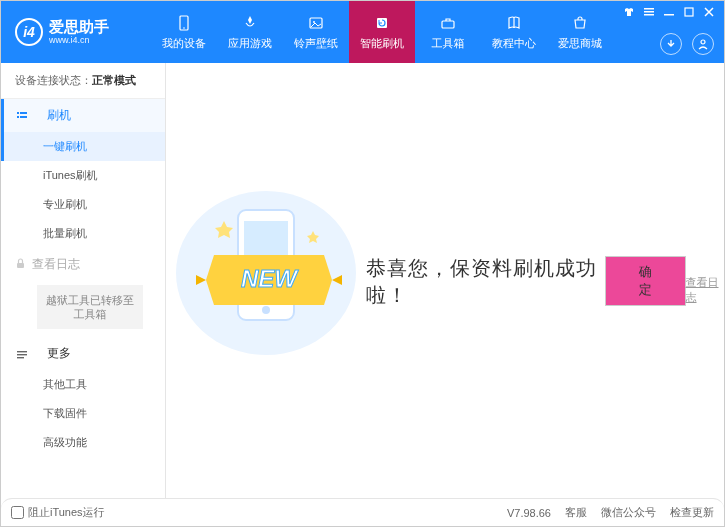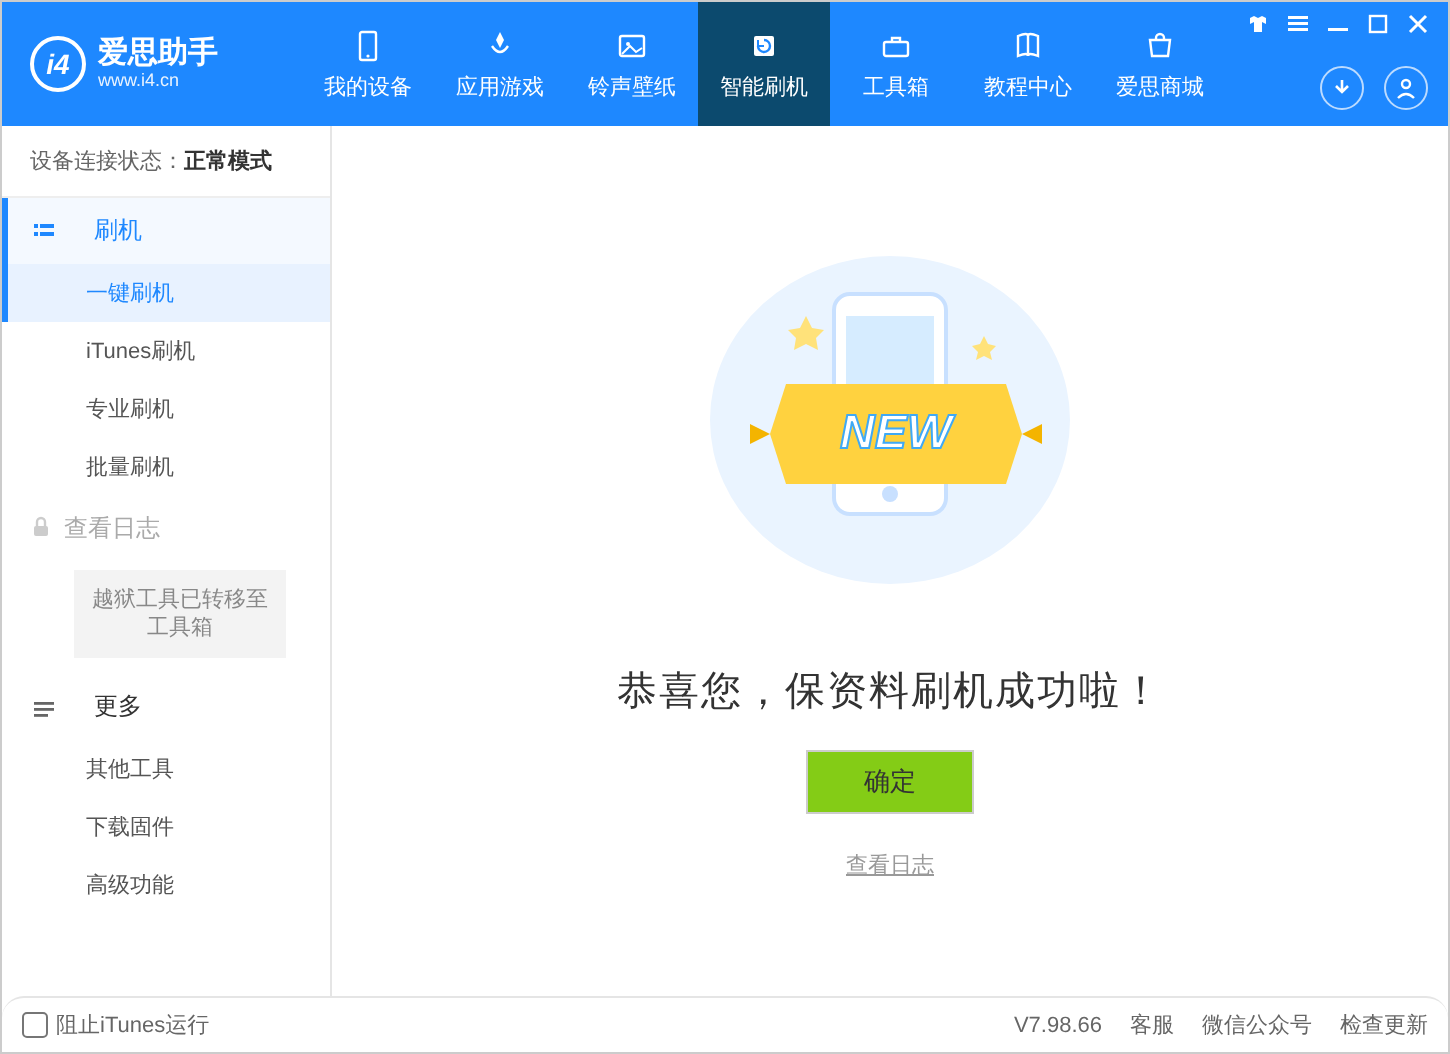--- a/index.html
+++ b/index.html
@@ -7,21 +7,21 @@
 
 
 .header { background: #1e88ff; height: 62px; display: flex; align-items: center; position: relative; }
 .logo-area { display: flex; align-items: center; padding: 0 14px; min-width: 150px; }
 .logo-circle { width: 28px; height: 28px; border: 2px solid #fff; border-radius: 50%; display: flex; align-items: center; justify-content: center; color: #fff; font-weight: bold; font-size: 14px; font-style: italic; margin-right: 6px; }
 .logo-text { color: #fff; }
 .logo-title { font-size: 15px; font-weight: bold; line-height: 16px; }
 .logo-sub { font-size: 9px; opacity: 0.9; }
 .nav { display: flex; height: 100%; }
 .nav-item { width: 66px; display: flex; flex-direction: column; align-items: center; justify-content: center; color: #fff; font-size: 11px; cursor: pointer; gap: 4px; }
-.nav-item.active { background: #0c4a6e; }
+.nav-item.active { background: #be185d; }
 .nav-icon { width: 18px; height: 18px; display: flex; align-items: center; justify-content: center; }
 .nav-icon svg { fill: #fff; }
 .header-right { position: absolute; right: 10px; top: 6px; display: flex; gap: 10px; color: #fff; font-size: 11px; align-items: center; }
 .header-right-bottom { position: absolute; right: 10px; bottom: 8px; display: flex; gap: 10px; }
 .circle-btn { width: 22px; height: 22px; border: 1.5px solid rgba(255,255,255,0.7); border-radius: 50%; display: flex; align-items: center; justify-content: center; cursor: pointer; }
 .circle-btn svg { fill: rgba(255,255,255,0.9); }
 .win-btn { cursor: pointer; }
 
 
 .body { display: flex; height: calc(100% - 62px - 28px); }
@@ -37,24 +37,24 @@
 .side-sub.active { background: #e8f2ff; color: #1e88ff; border-left: 3px solid #1e88ff; padding-left: 39px; }
 .lock-row { display: flex; align-items: center; gap: 6px; padding: 8px 14px; color: #aaa; font-size: 12px; }
 .transfer-note { background: #f3f3f3; color: #888; font-size: 11px; padding: 8px; margin: 4px 22px 8px 36px; text-align: center; line-height: 14px; }
 
 .checkbox-area { border: 2px solid #e53935; margin: 6px 8px; padding: 6px 6px; display: flex; gap: 12px; align-items: center; }
 .chk { display: flex; align-items: center; gap: 4px; font-size: 11px; color: #666; }
 .chk.disabled { color: #bbb; }
 .chk input { width: 12px; height: 12px; }
 
 
-.main { flex: 1; display: flex; flex-direction: column; align-items: center; justify-content: center; position: relative; }
+.main { flex: 1; display: flex; flex-direction: row; align-items: center; justify-content: center; position: relative; }
 .phone-illustration { position: relative; margin-bottom: 14px; }
 .success-text { font-size: 20px; color: #333; margin: 18px 0 16px; letter-spacing: 1px; }
-.ok-btn { border: 1px solid #ccc; background: #84cc16; padding: 6px 28px; font-size: 13px; color: #333; cursor: pointer; }
+.ok-btn { border: 1px solid #ccc; background: #ec4899; padding: 6px 28px; font-size: 13px; color: #333; cursor: pointer; }
 .log-link { margin-top: 18px; font-size: 11px; color: #999; text-decoration: underline; cursor: pointer; }
 
 
 .footer { height: 28px; border-top: 1px solid #e5e5e5; display: flex; align-items: center; padding: 0 10px; font-size: 11px; color: #666; justify-content: space-between; border-radius: 11px; }
 .footer-left { display: flex; align-items: center; gap: 4px; }
 .footer-right { display: flex; align-items: center; gap: 14px; }
 .footer-right span { cursor: pointer; }
 </style>
 </head>
 <body>

